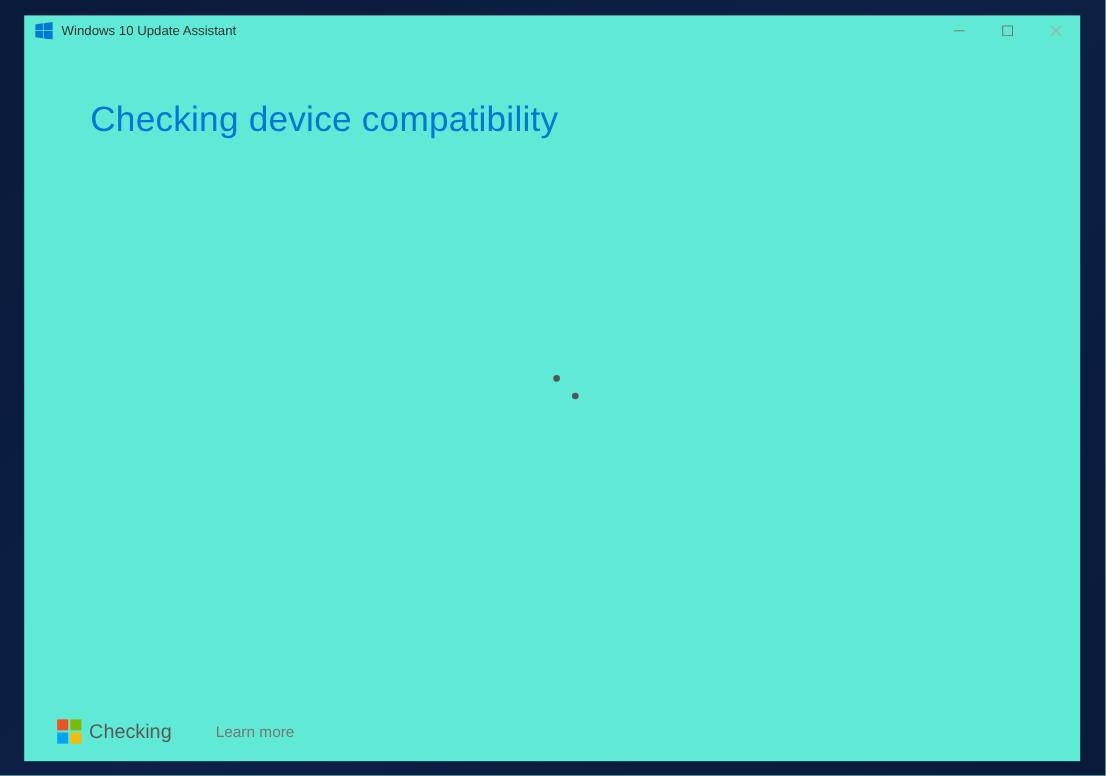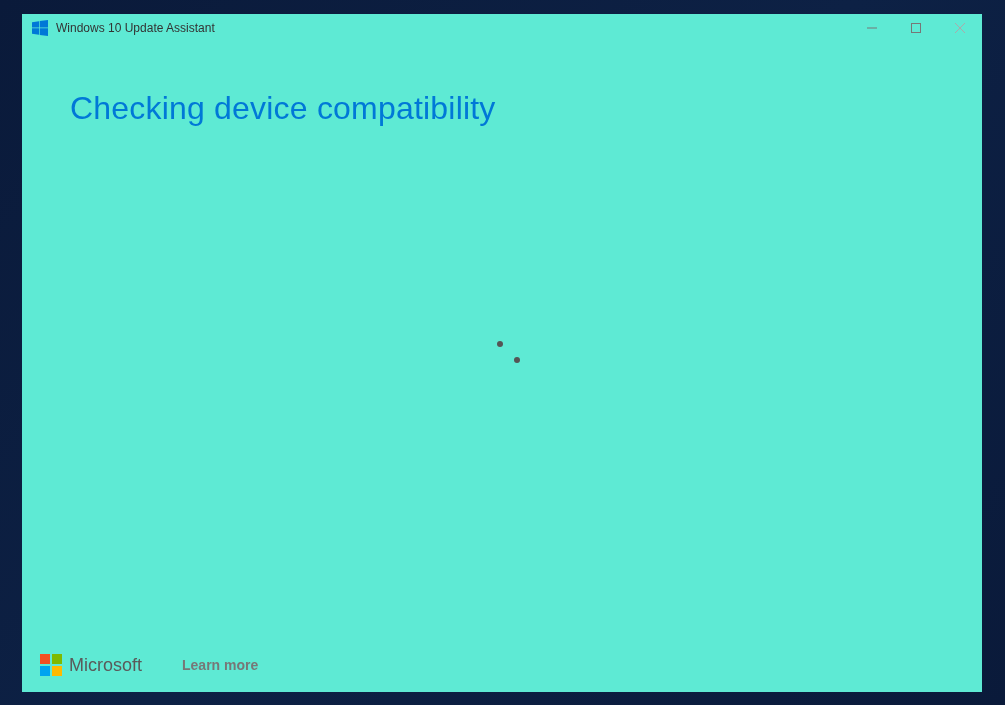--- a/index.html
+++ b/index.html
@@ -52,20 +52,21 @@
       display: flex;
       align-items: center;
       justify-content: center;
       cursor: pointer;
     }
     .win-btn svg { display: block; }
     .content {
       flex: 1;
       position: relative;
       padding: 48px 48px 0 48px;
+      margin-left: 12px;
     }
     .heading {
       font-size: 32px;
       font-weight: 300;
       color: #0078d7;
       letter-spacing: 0.2px;
     }
     .spinner {
       position: absolute;
       top: 295px;
@@ -119,21 +120,20 @@
     .ms-grid span:nth-child(4){ background:#ffb900; }
     .ms-text {
       font-size: 18px;
       color: #5a5a5a;
       font-weight: 500;
     }
     .learn-more {
       font-size: 14px;
       color: #777;
       cursor: pointer;
-      font-weight: bold;
     }
   </style>
 </head>
 <body>
 
 <div class="window">
 
   <div class="titlebar">
     <span class="titlebar-icon">
       <svg viewBox="0 0 16 16" width="16" height="16">
@@ -175,19 +175,19 @@
 
 
     <div class="footer">
       <div class="ms-logo">
         <span class="ms-grid">
           <span></span>
             <span></span>
             <span></span>
             <span></span>
         </span>
-        <span class="ms-text">Microsoft</span>
+        <span class="ms-text">Checking</span>
       </div>
       <span class="learn-more">Learn more</span>
     </div>
   </div>
 
 </div>
 
 </body></html>

